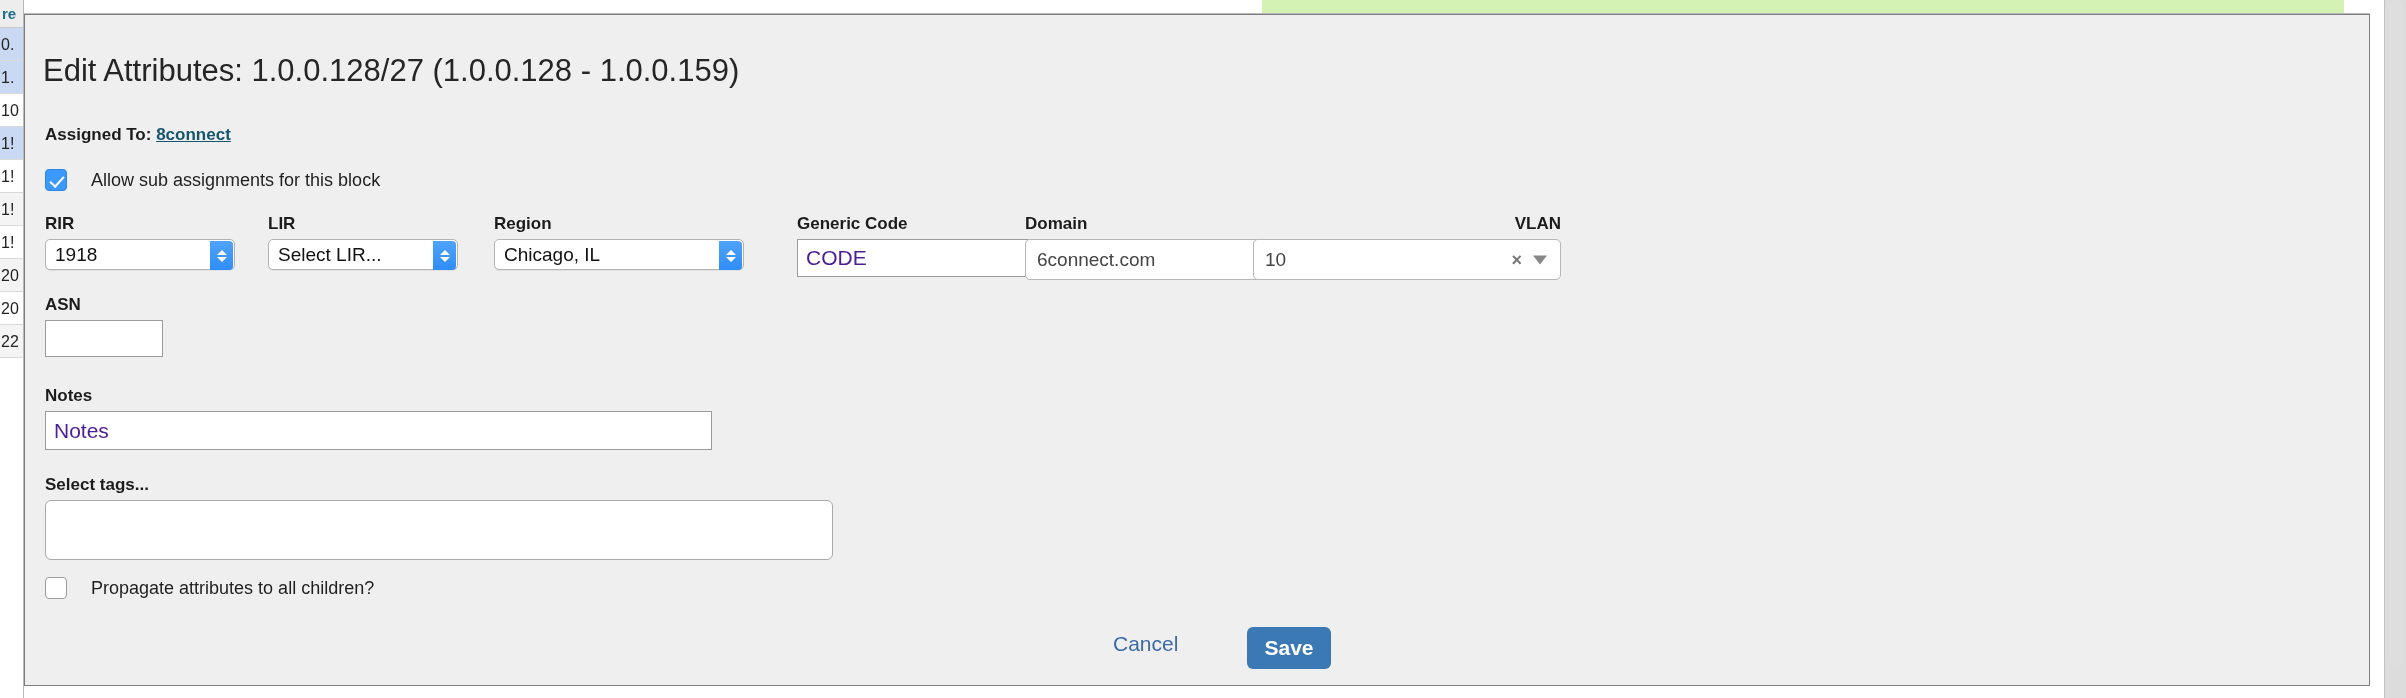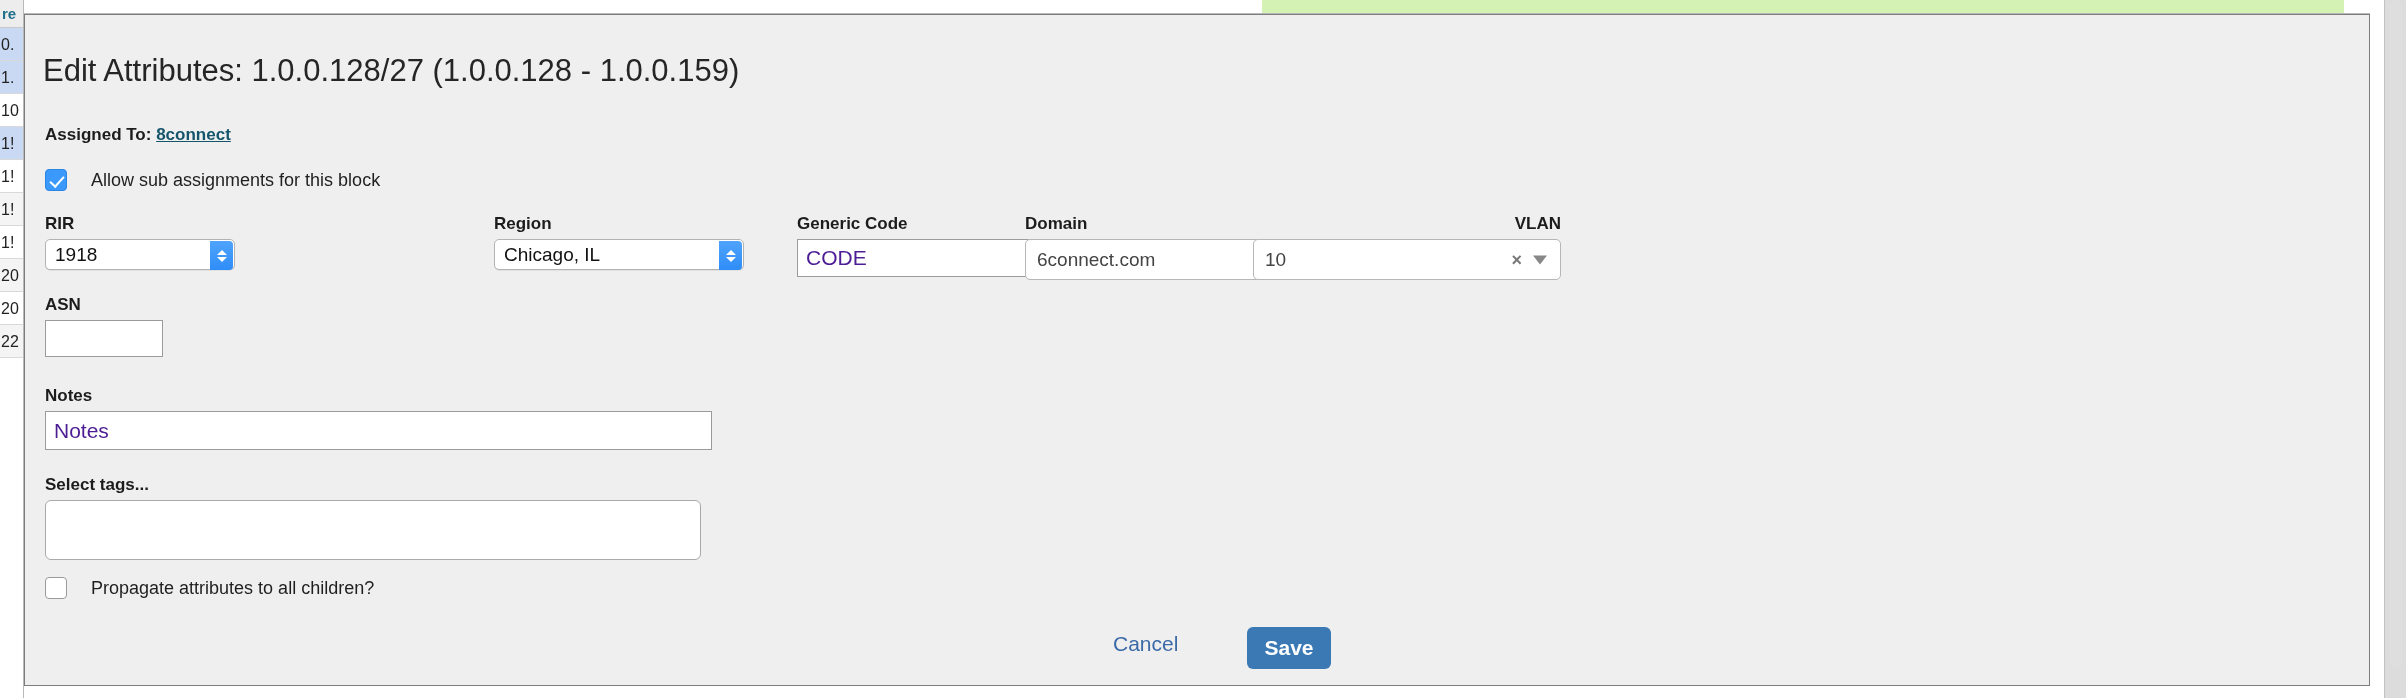--- a/index.html
+++ b/index.html
@@ -368,20 +368,30 @@
       <span class="field-label">RIR</span>
       <div class="sel-wrap">
         <span class="sel-text">1918</span>
         <span class="sel-btn">
             <i class="up"></i>
             <i class="down"></i>
           </span>
       </div>
     </div>
 
+    <div class="field" style="left:243px; top:199px; width:190px;">
+      <span class="field-label">LIR</span>
+      <div class="sel-wrap">
+        <span class="sel-text">Select LIR...</span>
+        <span class="sel-btn">
+            <i class="up"></i>
+            <i class="down"></i>
+          </span>
+      </div>
+    </div>
 
     <div class="field" style="left:469px; top:199px; width:250px;">
       <span class="field-label">Region</span>
       <div class="sel-wrap">
         <span class="sel-text">Chicago, IL</span>
         <span class="sel-btn">
             <i class="up"></i>
             <i class="down"></i>
           </span>
       </div>
@@ -413,21 +423,21 @@
     <div class="field" style="left:20px; top:280px; width:118px;">
       <span class="field-label">ASN</span>
       <div class="txt" style="height:37px;"></div>
     </div>
 
     <div class="field" style="left:20px; top:371px; width:667px;">
       <span class="field-label">Notes</span>
       <div class="txt placeholder" style="height:39px;">Notes</div>
     </div>
 
-    <div class="field" style="left:20px; top:460px; width:656px;">
+    <div class="field" style="left:20px; top:460px; width:788px;">
       <span class="field-label">Select tags...</span>
       <div class="tagbox" style="height:60px;"></div>
     </div>
 
     <div class="chk-row chk-prop">
       <span class="cb off"></span>
       <span class="chk-label">Propagate attributes to all children?</span>
     </div>
 
     <button class="btn-cancel">Cancel</button>

